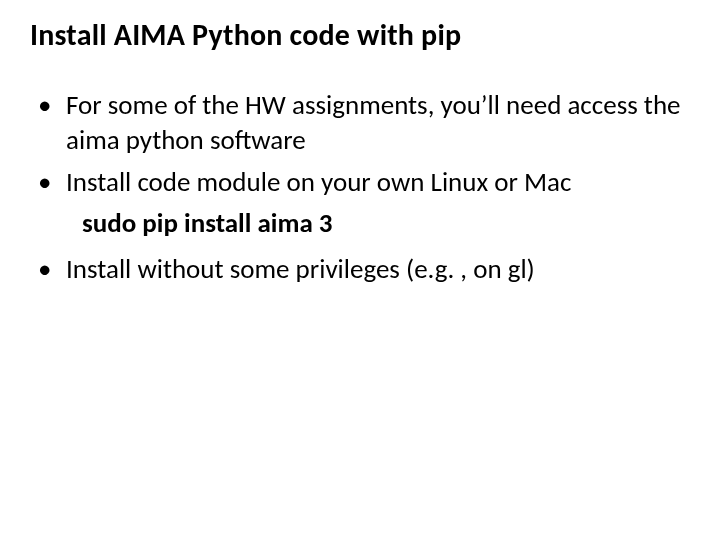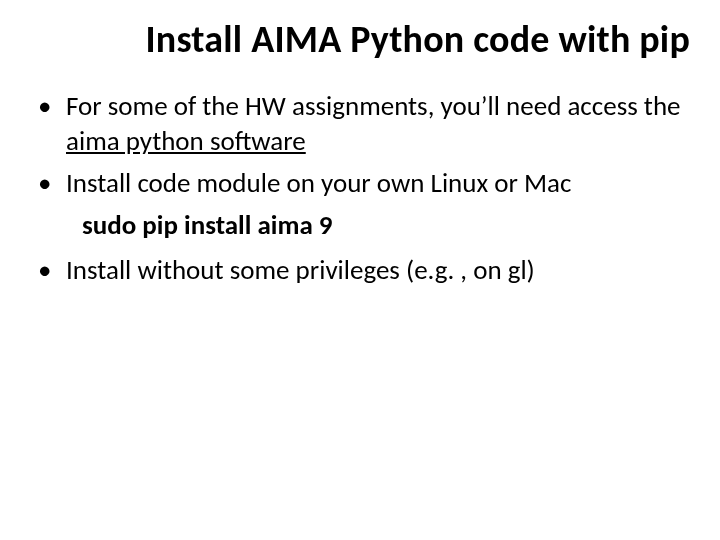--- a/index.html
+++ b/index.html
@@ -11,47 +11,45 @@
     font-family: Calibri, "Segoe UI", Arial, sans-serif;
     color: #000000;
   }
   .slide {
     box-sizing: border-box;
     width: 720px;
     height: 540px;
     padding: 18px 30px 30px 30px;
   }
   .title {
-    font-size: 38px;
+    font-size: 30px;
     font-weight: 700;
     letter-spacing: 0.2px;
-    margin: 0 0 26px 0;
+    margin: 0 0 34px 0;
     line-height: 1.15;
-    text-align: right;
   }
   ul.body {
     list-style: none;
     margin: 0;
     padding: 0;
     font-size: 27px;
     line-height: 1.32;
   }
   ul.body > li {
     position: relative;
     padding-left: 36px;
     margin: 0 0 6px 0;
   }
   ul.body > li::before {
     content: "•";
     position: absolute;
     left: 8px;
     top: 0;
   }
   .underlined {
-    text-decoration: underline;
   }
   .command {
     display: block;
     font-weight: 700;
     padding-left: 52px;
     margin: 4px 0 10px 0;
   }
 </style>
 </head>
 <body>
@@ -63,21 +61,21 @@
   <ul class="body">
 
     <li>
       <span>For some of the HW assignments, you’ll need access the </span><span class="underlined">aima python software</span>
     </li>
 
     <li>
       <span>Install code module on your own Linux or Mac</span>
     </li>
 
-    <span class="command">sudo pip install aima 9</span>
+    <span class="command">sudo pip install aima 3</span>
 
     <li>
       <span>Install without some privileges (e.g. , on gl)</span>
     </li>
 
 
   </ul>
 
 </div>
 

